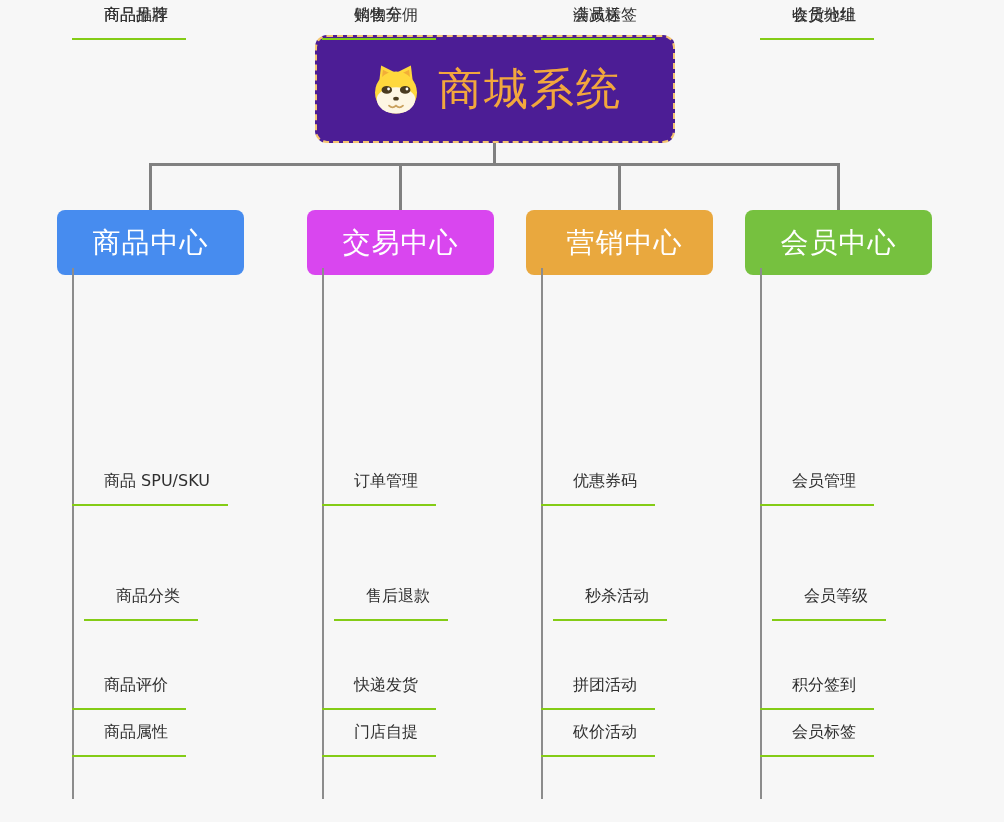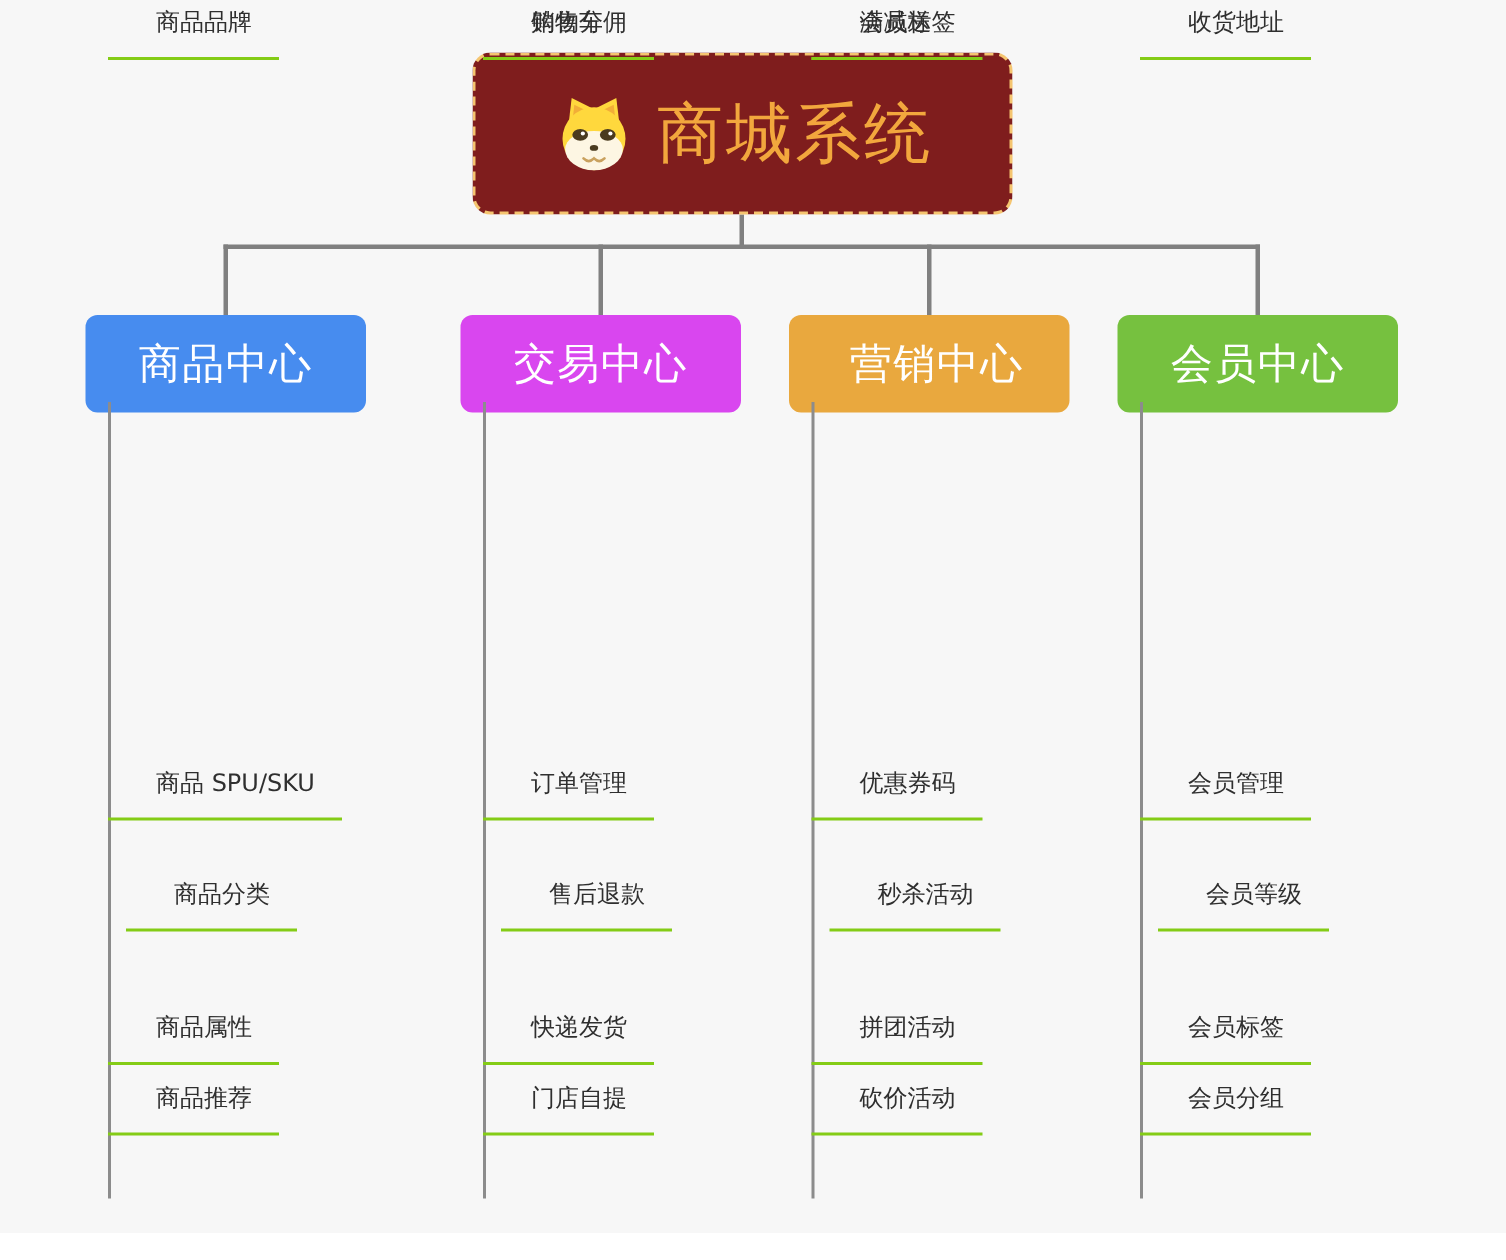--- a/index.html
+++ b/index.html
@@ -3,21 +3,21 @@
 <meta charset="utf-8">
 <style>
   * { margin:0; padding:0; box-sizing:border-box; }
   html,body { width:1004px; height:840px; background:#ffffff; font-family:"DejaVu Sans","Liberation Sans",sans-serif; }
   .canvas { position:relative; width:1004px; height:840px; background:#ffffff; overflow:hidden; }
   .bg { position:absolute; left:0; top:0; width:1004px; height:822px; background:#f7f7f7; }
 
   
   .root-node {
     position:absolute; left:315px; top:35px; width:360px; height:108px;
-    background:#7f1d1d; border:2px dashed #f5c570; border-radius:12px;
+    background:#4c1d95; border:2px dashed #f5c570; border-radius:12px;
     display:flex; align-items:center; justify-content:center; gap:14px;
   }
   .root-title { font-size:44px; color:#f2a73d; letter-spacing:2px; white-space:nowrap; }
   .dog { width:56px; height:56px; flex:0 0 auto; }
 
   
   .line { position:absolute; background:#808080; }
   .root-stub   { left:493px; top:143px; width:3px; height:21px; }
   .trunk-h     { left:149px; top:163px; width:691px; height:3px; }
   .branch-stub { top:163px; width:3px; height:47px; }
@@ -30,21 +30,21 @@
     color:#ffffff; font-size:28px; letter-spacing:1px; white-space:nowrap;
   }
   .vline { position:absolute; left:15px; top:268px; width:2px; height:531px; background:#8c8c8c; }
   .leaf {
     position:absolute; left:15px; white-space:nowrap;
     font-size:16px; color:#2f2f2f; line-height:30px;
     padding:0 18px 8px 32px; border-bottom:2px solid #84cc16;
   }
   .leaf:nth-of-type(1){ top:314px; }
   .leaf:nth-of-type(2){ top:403px; }
-  .leaf:nth-of-type(3){ top:507px;text-align:center; }
+  .leaf:nth-of-type(3){ top:466px;text-align:center; }
   .leaf:nth-of-type(4){ top:581px;margin-left:12px; }
   .leaf:nth-of-type(5){ top:670px; }
   .leaf:nth-of-type(6){ top:717px; }
 
   .b0 { left:57px; }
   .b1 { left:307px; }
   .b2 { left:526px; }
   .b3 { left:745px; }
 </style>
 </head>
@@ -76,20 +76,21 @@
       <path d="M24 51 Q28 55 32 51 Q36 55 40 51" fill="none" stroke="#c9a15e" stroke-width="2" stroke-linecap="round"></path>
     </svg>
     <span class="root-title">商城系统</span>
   </div>
 
   <div class="branch b0">
     <div class="branch-box" style="background-color: rgb(71, 140, 239);">商品中心</div>
     <div class="vline"></div>
     <div class="leaf">商品 SPU/SKU</div>
     <div class="leaf">商品分类</div>
+    <div class="leaf">商品评价</div>
     <div class="leaf">商品属性</div>
     <div class="leaf">商品推荐</div>
     <div class="leaf">商品品牌</div>
   </div>
 
   <div class="branch b1">
     <div class="branch-box" style="background-color: #d946ef;">交易中心</div>
     <div class="vline"></div>
     <div class="leaf">订单管理</div>
     <div class="leaf">售后退款</div>
@@ -108,17 +109,18 @@
     <div class="leaf">砍价活动</div>
     <div class="leaf">会员标签</div>
     <div class="leaf">满减送</div>
   </div>
 
   <div class="branch b3">
     <div class="branch-box" style="background-color: rgb(118, 193, 63);">会员中心</div>
     <div class="vline"></div>
     <div class="leaf">会员管理</div>
     <div class="leaf">会员等级</div>
+    <div class="leaf">积分签到</div>
     <div class="leaf">会员标签</div>
     <div class="leaf">会员分组</div>
     <div class="leaf">收货地址</div>
   </div>
 </div>
 
 </body></html>

